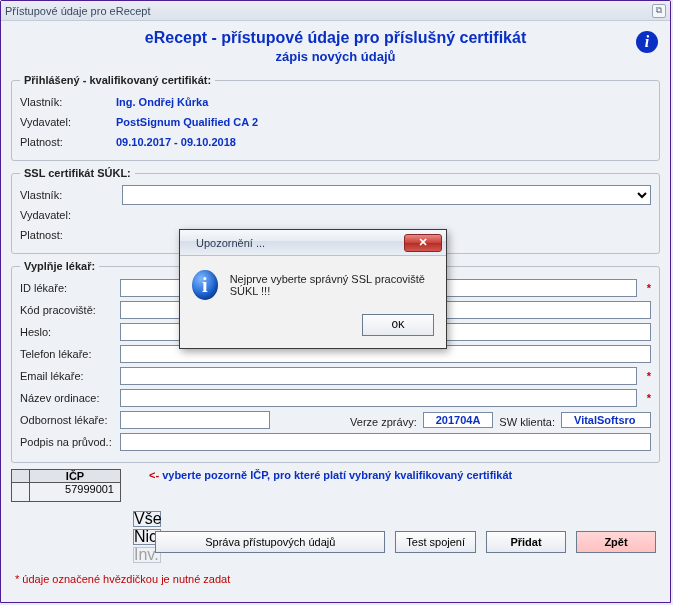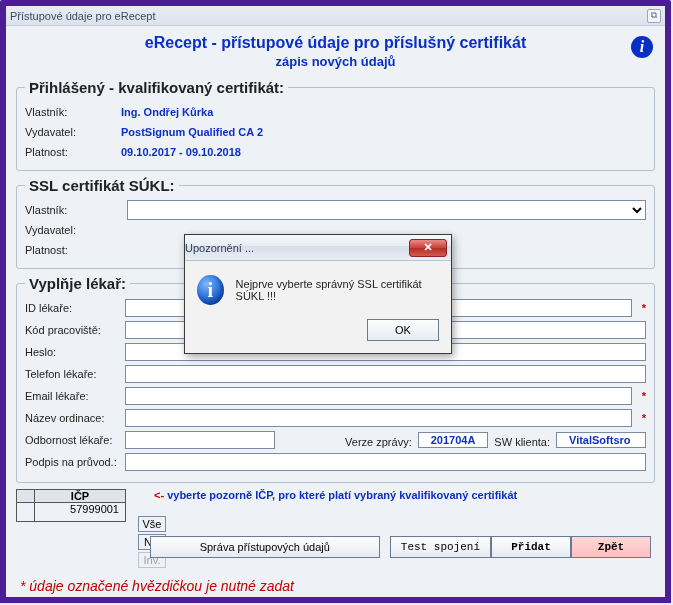--- a/index.html
+++ b/index.html
@@ -12,21 +12,21 @@
     height: 605px;
     overflow: hidden;
     position: relative;
   }
   .window {
     position: absolute;
     left: 0; top: 0;
     width: 671px;
     height: 603px;
     background: #eef1f6;
-    border: 6px solid #4c1d95;
+    border: 1px solid #4c1d95;
     border-radius: 2px 2px 0 0;
   }
   .titlebar {
     height: 20px;
     background: linear-gradient(#e9edf4, #dce2ec);
     border-bottom: 1px solid #c6ccd6;
     display: flex;
     align-items: center;
     justify-content: space-between;
     padding: 0 4px;
@@ -71,21 +71,21 @@
     font-size: 16px;
     display: flex; align-items: center; justify-content: center;
   }
   fieldset {
     margin: 6px 10px;
     border: 1px solid #b8c0cc;
     border-radius: 3px;
     padding: 6px 8px 8px 8px;
   }
   legend {
-    font-size: 15px;
+    font-size: 11px;
     font-weight: bold;
     color: #222;
     padding: 0 4px;
   }
   .row { display: flex; align-items: center; min-height: 20px; }
   .lbl { width: 96px; color: #222; }
   .val-blue { color: #0a2fc4; font-weight: bold; }
   .row input[type=text], .row select, .row input.pass {
     flex: 1 1 auto;
     height: 18px;
@@ -134,65 +134,64 @@
   .hint-text { color: #0a2fc4; font-weight: bold; }
   .mini-btns {
     position: absolute;
     left: 132px; top: 510px;
     display: flex; flex-direction: column; gap: 2px;
     width: 28px;
   }
   .mini-btn {
     border: 1px solid #7a8aa0;
     background: #eef1f6;
-    font-size: 11px;
-    text-align: center;
+    font-size: 16px;
+    text-align: left;
     height: 16px;
     line-height: 14px;
   }
   .mini-btn.disabled { color: #a0a0a0; border-color: #c0c6d0; }
   .btn {
     border: 1px solid #6a7a90;
     background: linear-gradient(#fdfdfe, #e7ebf1);
     padding: 3px 10px;
     font: inherit;
     min-width: 80px;
     height: 22px;
   }
   .btn.danger { background: linear-gradient(#ffd7d7, #ffc0c0); }
   .right-buttons {
     position: absolute;
     right: 14px;
     top: 530px;
     display: flex; align-items: flex-end; gap: 10px;
   }
-  .row-btns { display: flex; gap: 0; font-family: Liberation Mono, monospace; }
+  .row-btns { display: flex; gap: 10px; }
   .footnote {
     position: absolute;
     left: 14px; top: 572px;
     color: #c00000;
-    font-size: 14px;
-    font-style: italic;
+    font-size: 11px;
   }
 
   
   .modal {
     position: absolute;
     left: 178px; top: 228px;
     width: 268px;
     background: #f2f2f2;
     border: 1px solid #3a3a3a;
     box-shadow: 2px 3px 8px rgba(0,0,0,.35);
   }
   .modal-titlebar {
     height: 26px;
     background: linear-gradient(#f7f9fc, #e6ebf3 45%, #d7deea 46%, #eaeef5);
     border-bottom: 1px solid #bac2cf;
     display: flex; align-items: center; justify-content: space-between;
-    padding: 0 4px 0 0;
+    padding: 0 4px 0 16px;
     font-size: 11px;
     color: #2a3a50;
   }
   .modal-close {
     width: 38px; height: 18px;
     border: 1px solid #8a2626;
     border-radius: 3px;
     background: linear-gradient(#e98a86, #c9423a 48%, #b12f27 52%, #d5574e);
     color: #fff;
     display: flex; align-items: center; justify-content: center;
@@ -212,21 +211,21 @@
     font-weight: bold;
     font-size: 20px;
     display: flex; align-items: center; justify-content: center;
     box-shadow: inset -2px -2px 4px rgba(0,0,0,.25);
   }
   .modal-body .msg { font-size: 11px; color: #222; }
   .modal-actions {
     display: flex; justify-content: flex-end;
     padding: 10px 12px 12px 12px;
   }
-  .modal-actions .btn { min-width: 72px; }
+  .modal-actions .btn { min-width: 72px; font-family: Liberation Mono, monospace; }
 </style>
 </head>
 <body>
 
 <div class="window">
   <div class="titlebar">
     <span>Přístupové údaje pro eRecept</span>
     <div class="close">
       <span>⧉</span>
     </div>
@@ -356,19 +355,19 @@
     <div class="modal-titlebar">
       <span>Upozornění ...</span>
       <div class="modal-close">
         <span>✕</span>
       </div>
     </div>
     <div class="modal-body">
       <div class="icon">
         <span>i</span>
       </div>
-      <div class="msg">Nejprve vyberte správný SSL certifikát SÚKL !!!</div>
+      <div class="msg">Nejprve vyberte správný SSL pracoviště SÚKL !!!</div>
     </div>
     <div class="modal-actions">
       <button class="btn">OK</button>
     </div>
   </div>
 </div>
 
 </body></html>

